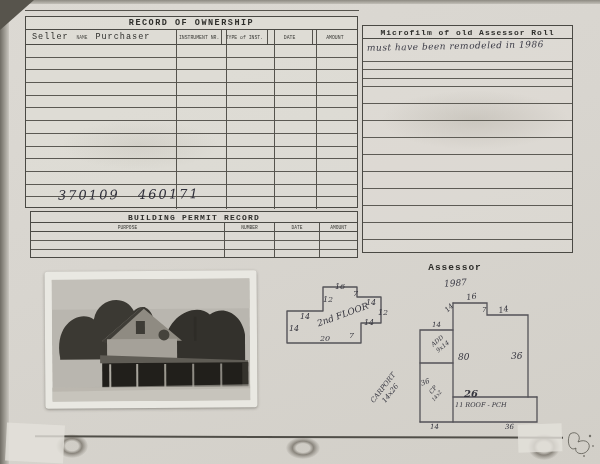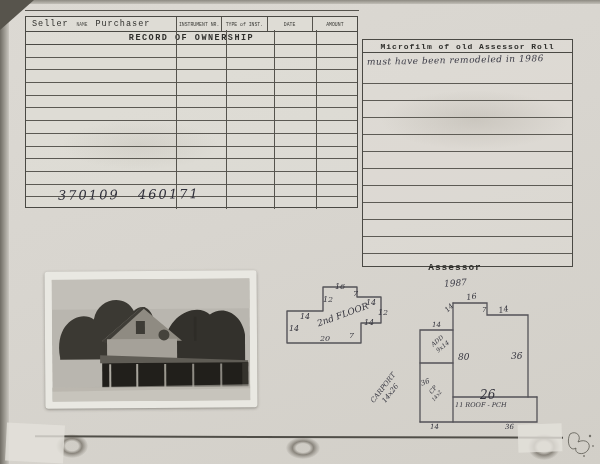--- a/index.html
+++ b/index.html
@@ -44,21 +44,21 @@
   
   #permit{left:30px;top:211px;width:328px;height:47px;background:rgba(230,228,222,.3);}
   #per-title{height:11px;font-size:8px;font-weight:bold;letter-spacing:1.2px;}
   #per-cols{height:9px;}
   #per-cols .cell{display:flex;align-items:center;justify-content:center;
     font-size:4.6px;color:#3c3c38;align-self:stretch;box-sizing:border-box;}
   #per-rows{top:20px;bottom:0;
     background:repeating-linear-gradient(to bottom,transparent 0,transparent 8.2px,#5b5953 8.2px,#5b5953 9.2px);}
 
   
-  #microfilm{left:362px;top:39px;width:211px;height:228px;background:rgba(231,229,223,.3);}
+  #microfilm{left:362px;top:25px;width:211px;height:228px;background:rgba(231,229,223,.3);}
   #mic-title{height:13px;font-size:8px;font-weight:bold;letter-spacing:1px;}
   #mic-note{position:absolute;left:4px;top:15px;font-size:9px;transform:rotate(-1.2deg);
     letter-spacing:.5px;color:#3a3a45;}
   #mic-rules{top:27px;bottom:0;
     background:repeating-linear-gradient(to bottom,transparent 0,transparent 7.6px,#5d5b55 7.6px,#5d5b55 8.5px);}
 
   
   #photo{position:absolute;left:45px;top:271px;width:212px;height:137px;
     background:#e9e8e2;border-radius:3px;transform:rotate(-.4deg);
     box-shadow:0 1px 3px rgba(60,58,50,.45);display:flex;align-items:center;justify-content:center;}
@@ -88,40 +88,53 @@
 
 <div id="page">
 
   <div class="edge-top"></div>
   <div class="edge-left"></div>
   <div class="corner-tl"></div>
 
   <div class="hline" style="left:25px;top:10px;width:334px;"></div>
 
   <div class="tbl" id="ownership">
+    <div class="trow printed" id="own-title">RECORD OF OWNERSHIP</div>
     <div class="trow" id="own-cols">
       <div class="namecol">
         <span class="printed seller">Seller</span>
         <span class="printed tiny">NAME</span>
         <span class="printed seller">Purchaser</span>
       </div>
       <div class="cell printed">INSTRUMENT NR.</div>
       <div class="cell printed">TYPE of INST.</div>
       <div class="cell printed">DATE</div>
       <div class="cell printed">AMOUNT</div>
     </div>
-    <div class="trow printed" id="own-title">RECORD OF OWNERSHIP</div>
     <div class="ruled" id="own-rows"></div>
     <div class="vline" style="left:150px;top:13px;height:179px;"></div>
     <div class="vline" style="left:200px;top:13px;height:179px;"></div>
     <div class="vline" style="left:248px;top:13px;height:179px;"></div>
     <div class="vline" style="left:290px;top:13px;height:179px;"></div>
     <div class="hand" id="own-entry">370109   460171</div>
   </div>
 
+  <div class="tbl" id="permit">
+    <div class="trow printed" id="per-title">BUILDING PERMIT RECORD</div>
+    <div class="trow" id="per-cols">
+      <div class="cell" style="width:193px;">PURPOSE</div>
+      <div class="cell" style="width:50px;border-left:1px solid #55534d;">NUMBER</div>
+      <div class="cell" style="width:45px;border-left:1px solid #55534d;">DATE</div>
+      <div class="cell" style="flex:1;border-left:1px solid #55534d;">AMOUNT</div>
+    </div>
+    <div class="ruled" id="per-rows"></div>
+    <div class="vline" style="left:193px;top:11px;height:34px;"></div>
+    <div class="vline" style="left:243px;top:11px;height:34px;"></div>
+    <div class="vline" style="left:288px;top:11px;height:34px;"></div>
+  </div>
 
   <div class="tbl" id="microfilm">
     <div class="trow printed" id="mic-title">Microfilm of old Assessor Roll</div>
     <div class="hand" id="mic-note">must have been remodeled in 1986</div>
     <div class="ruled" id="mic-rules"></div>
   </div>
 
   <div id="photo" title="black-and-white photograph of two-story farmhouse with long front porch and trees">
     <svg width="198" height="122" viewBox="0 0 198 122">
       <rect x="0" y="0" width="198" height="122" fill="#b9b6af"></rect>
@@ -182,21 +195,21 @@
     </svg>
   <span class="dim" style="left: 58px; top: 1px; transform: rotate(-8deg);">16</span>
       <span class="dim" style="left: 36px; top: 16px; font-size: 7px; transform: rotate(-45deg);">14</span>
       <span class="dim" style="left: 74px; top: 14px; font-size: 7px;">7</span>
       <span class="dim" style="left: 90px; top: 14px; transform: rotate(-10deg);">14</span>
       <span class="dim" style="left: 24px; top: 29px; font-size: 7px;">14</span>
       <span class="dim" style="left: 22px; top: 50px; font-size: 6px; transform: rotate(-40deg);">ADD</span>
       <span class="dim" style="left: 27px; top: 56px; font-size: 6px; transform: rotate(-40deg);">9x14</span>
       <span class="dim" style="left: 50px; top: 60px; font-size: 9px;">80</span>
       <span class="dim" style="left: 103px; top: 59px; font-size: 9px;">36</span>
-      <span class="dim" style="left: 72px; top: 96px; font-size: 12px;">26</span>
+      <span class="dim" style="left: 56px; top: 96px; font-size: 10px; font-weight: bold;">26</span>
       <span class="dim" style="left: 12px; top: 88px; font-size: 7px; transform: rotate(-20deg);">36</span>
       <span class="dim" style="left: 20px; top: 98px; font-size: 6px; transform: rotate(-50deg);">CP</span>
       <span class="dim" style="left: 23px; top: 106px; font-size: 5px; transform: rotate(-50deg);">14x2</span>
       <span class="dim" style="left: 47px; top: 109px; font-size: 6.5px;">11  ROOF - PCH</span>
       <span class="dim" style="left: 22px; top: 131px; font-size: 7px;">14</span>
       <span class="dim" style="left: 97px; top: 131px; font-size: 7px;">36</span>
     </div>
 
   <div id="carport-note">
     <div class="hand">CARPORT</div>

